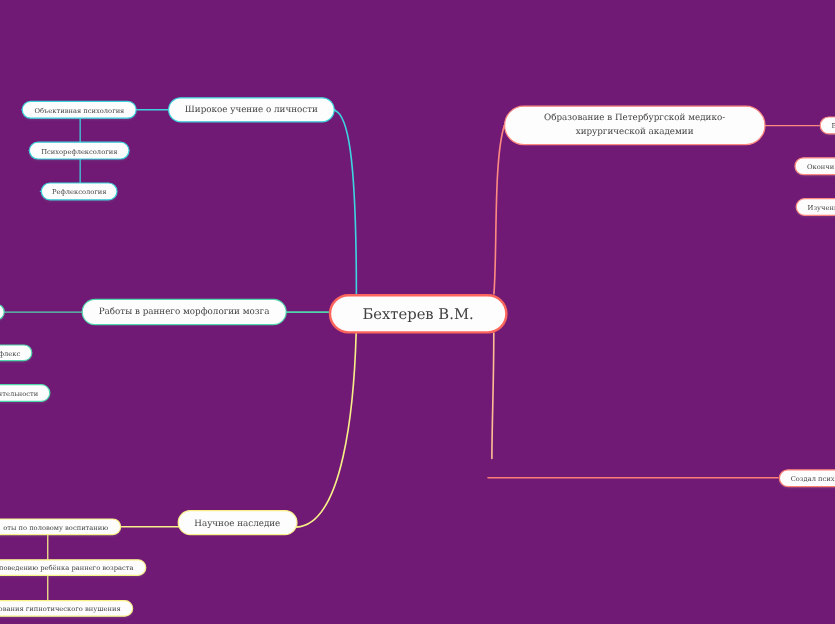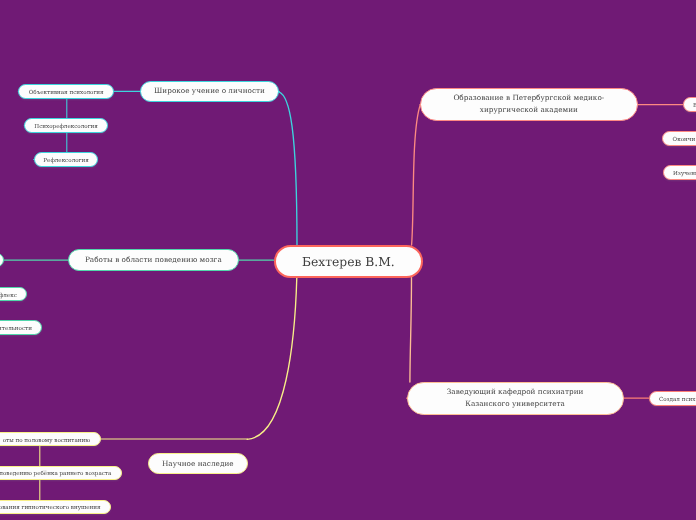--- a/index.html
+++ b/index.html
@@ -59,22 +59,20 @@
     <div class="node n-leaf" style="top: 165.3px; height: 14.8px; border-color: rgb(253, 138, 130); padding: 0px 9.4px; left: 662.6px;"><span>Изучени</span></div>
     <div class="node n-branch" style="top: 87.7px; height: 32.9px; border-color: rgb(253, 138, 130); width: 217.7px; left: 420px;"><span>Образование в Петербургской медико-
 хирургической академии</span></div>
     <div class="node n-leaf" style="top: 84px; height: 14.8px; border-color: rgb(61, 212, 221); width: 95.8px; left: 18.3px;"><span>Объективная психология</span></div>
     <div class="node n-leaf" style="top: 118px; height: 14.8px; border-color: rgb(61, 212, 221); width: 83.6px; left: 24.3px;"><span>Психорефлексология</span></div>
     <div class="node n-leaf" style="top: 152px; height: 14.8px; border-color: rgb(61, 212, 221); width: 64.9px; left: 33.6px;"><span>Рефлексология</span></div>
     <div class="node n-branch" style="top: 80.7px; height: 21.8px; border-color: rgb(61, 212, 221); width: 139.4px; left: 139.8px; text-align: right;"><span>Широкое учение о личности</span></div>
     <div class="node n-leaf" style="top: 252.7px; height: 14.8px; border-color: rgb(81, 214, 171); padding: 0px 9.4px; left: -17.1812px;"><span></span></div>
     <div class="node n-leaf" style="top: 286.6px; height: 14.8px; border-color: rgb(81, 214, 171); padding: 0px 9.4px; left: -11.4563px;"><span>флекс</span></div>
     <div class="node n-leaf" style="top: 320.4px; height: 14.8px; border-color: rgb(81, 214, 171); padding: 0px 9.4px; left: -12.075px;"><span>ятельности</span></div>
-    <div class="node n-branch" style="top: 249.1px; height: 21.9px; border-color: rgb(81, 214, 171); width: 170.4px; left: 68.2px;"><span>Работы в области поведению мозга</span></div>
+    <div class="node n-branch" style="top: 249.1px; height: 21.9px; border-color: rgb(81, 214, 171); width: 170.4px; left: 68.2px;"><span>Работы в раннего морфологии мозга</span></div>
     <div class="node n-leaf" style="top: 431.6px; height: 14.8px; border-color: rgb(248, 239, 136); padding: 0px 9.4px; left: -7.67188px;"><span>оты по половому воспитанию</span></div>
     <div class="node n-leaf" style="top: 465.5px; height: 14.8px; border-color: rgb(248, 239, 136); padding: 0px 9.4px; left: -11.2219px;"><span>поведению ребёнка раннего возраста</span></div>
     <div class="node n-leaf" style="top: 499.5px; height: 14.8px; border-color: rgb(248, 239, 136); padding: 0px 9.4px; left: -11.5531px;"><span>ования гипнотического внушения</span></div>
-    <div class="node n-branch" style="top: 453px; height: 21.4px; border-color: rgb(248, 239, 136); width: 99.5px; left: 148px;"><span>Научное наследие</span></div>
+    <div class="node n-branch" style="top: 425px; height: 21.4px; border-color: rgb(248, 239, 136); width: 99.5px; left: 148px;"><span>Научное наследие</span></div>
     <div class="node n-leaf" style="top: 390.8px; height: 14.8px; border-color: rgb(252, 127, 118); padding: 0px 9.4px; left: 648.5px;"><span>Создал псих</span></div>
-    <div class="node n-branch" style="top: 381.5px; height: 33.8px; border-color: rgb(253, 190, 148); width: 217px; left: 406.6px;"><span>Заведующий кафедрой психиатрии
-Казанского университета</span></div>
     <div class="node n-root" style="top: 244.7px; height: 33.3px; border-color: rgb(252, 102, 92); width: 149.4px; left: 273.7px;"><span>Бехтерев В.М.</span></div>
   </div>
 
 </body></html>

